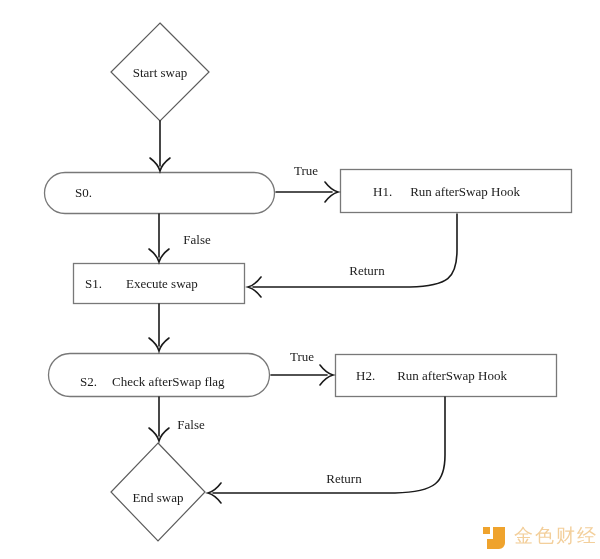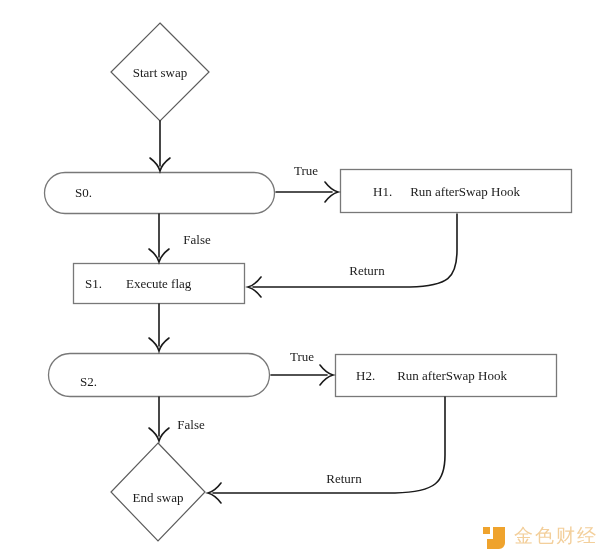--- a/index.html
+++ b/index.html
@@ -81,25 +81,26 @@
     <span class="node-id">S0.</span>
   </div>
 
   <div class="node-label" style="left:340px;top:169px;width:232px;height:44px;padding-left:33px;gap:18px;box-sizing:border-box;">
     <span class="node-id">H1.</span>
     <span>Run afterSwap Hook</span>
   </div>
 
   <div class="node-label" style="left:73px;top:263px;width:193px;height:41px;padding-left:12px;gap:24px;box-sizing:border-box;">
     <span class="node-id">S1.</span>
-    <span>Execute flag</span>
+    <span>Execute swap</span>
   </div>
 
   <div class="node-label" style="left:48px;top:353px;width:222px;height:56px;padding-left:32px;gap:15px;box-sizing:border-box;">
     <span class="node-id">S2.</span>
+    <span>Check afterSwap flag</span>
   </div>
 
   <div class="node-label" style="left:335px;top:354px;width:222px;height:43px;padding-left:21px;gap:22px;box-sizing:border-box;">
     <span class="node-id">H2.</span>
     <span>Run afterSwap Hook</span>
   </div>
 
   <div class="node-label center" style="left:111px;top:448px;width:94px;height:98px;">
     <span>End swap</span>
   </div>

